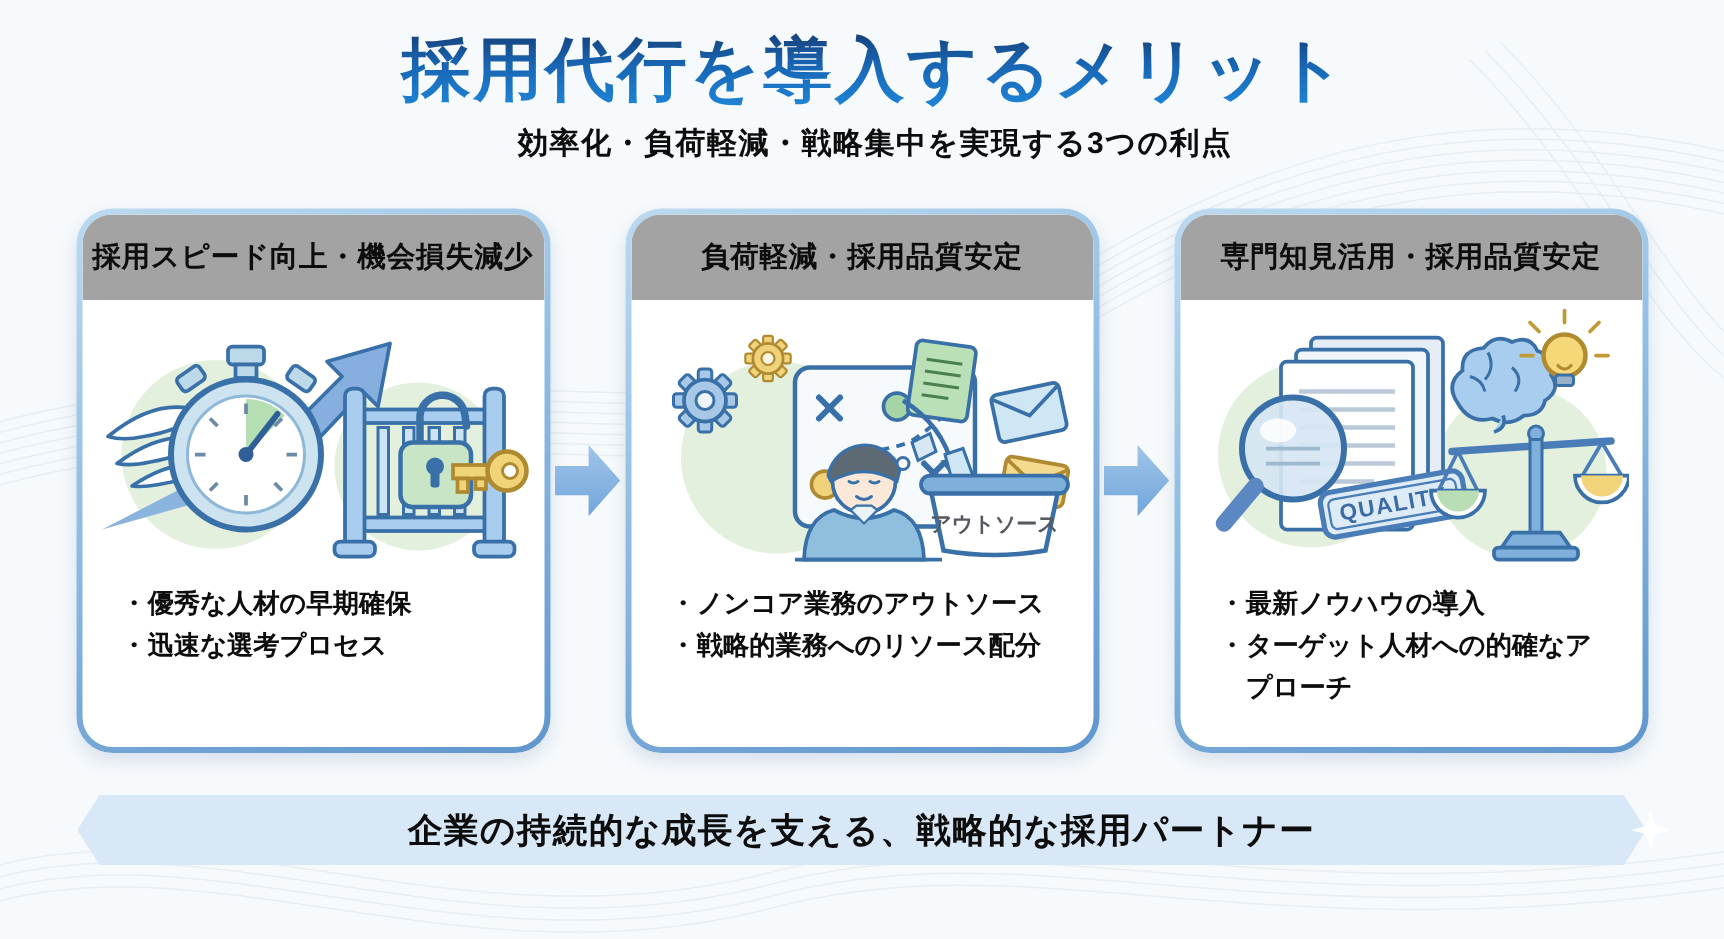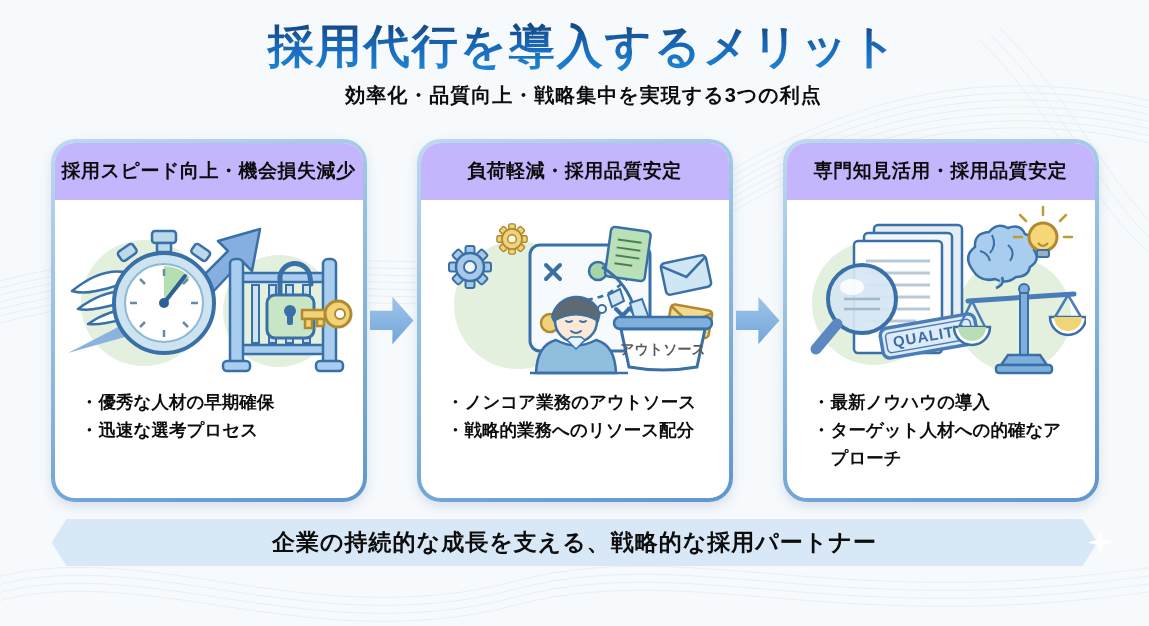--- a/index.html
+++ b/index.html
@@ -31,39 +31,39 @@
   .card-outer{
     width:316px;height:363px;border-radius:24px;padding:4px;box-sizing:border-box;
     background:linear-gradient(160deg,#bcdaf0 0%,#8fbce2 45%,#5f96cc 100%);
     box-shadow:0 5px 12px rgba(70,110,160,.18);
   }
   .card-inner{
     width:100%;height:100%;border-radius:20px;background:#ffffff;
     overflow:hidden;display:flex;flex-direction:column;box-sizing:border-box;
   }
   .card-header{
-    background:#c4b5fd;min-height:57px;display:flex;align-items:center;justify-content:center;
+    background:#a3a3a3;min-height:57px;display:flex;align-items:center;justify-content:center;
     font-size:19px;font-weight:800;color:#0d0d0d;letter-spacing:.5px;
   }
   .card-illustration{flex:0 0 178px;display:flex;align-items:flex-end;justify-content:center;}
   .card-bullets{padding:10px 22px 0 26px;}
   .bullet-line{display:flex;font-size:17.5px;font-weight:700;line-height:1.6;color:#0d0d0d;}
   .bullet-marker{flex:0 0 18px;}
   .bullet-text{flex:1;}
 
   
   .arrow-gap{width:50px;display:flex;align-items:center;justify-content:center;}
   .flow-arrow{
     width:44px;height:54px;
     background:linear-gradient(180deg,#a3c8ea,#6fa3da);
     clip-path:polygon(0 32%,52% 32%,52% 6%,100% 50%,52% 94%,52% 68%,0 68%);
   }
 
   
-  .footer-wrap{position:relative;width:1046px;margin:17px auto 0;text-align:center;}
+  .footer-wrap{position:relative;width:1046px;margin:28px auto 0;text-align:center;}
   .footer-banner{
     height:47px;background:#d8e8f6;
     clip-path:polygon(15px 0,calc(100% - 15px) 0,100% 50%,calc(100% - 15px) 100%,15px 100%,0 50%);
     display:flex;align-items:center;justify-content:center;
   }
   .footer-text{font-size:23px;font-weight:800;color:#0d0d0d;letter-spacing:1px;}
   .sparkle{
     position:absolute;right:-16px;top:50%;transform:translateY(-50%);
     width:26px;height:26px;background:#ffffff;
     clip-path:polygon(50% 0,61% 39%,100% 50%,61% 61%,50% 100%,39% 61%,0 50%,39% 39%);
@@ -89,21 +89,21 @@
     <path id="bgc3" d="M980 40 C 1060 120 1100 220 1160 260"></path>
     <use href="#bgc3" transform="translate(10,-6)"></use>
       <use href="#bgc3" transform="translate(20,-12)"></use>
   </g>
 </svg>
 
 <div class="content">
 
   <div class="page-header">
     <h1 class="page-title">採用代行を導入するメリット</h1>
-    <div class="page-subtitle">効率化・品質向上・戦略集中を実現する3つの利点</div>
+    <div class="page-subtitle">効率化・負荷軽減・戦略集中を実現する3つの利点</div>
   </div>
 
   <div class="cards-row">
 
     <div class="card-outer">
       <div class="card-inner">
         <div class="card-header">採用スピード向上・機会損失減少</div>
         <div class="card-illustration">
           <svg width="290" height="175" viewBox="0 0 290 175">
             <circle cx="80" cy="100" r="63" fill="#e2f0dd"></circle>

